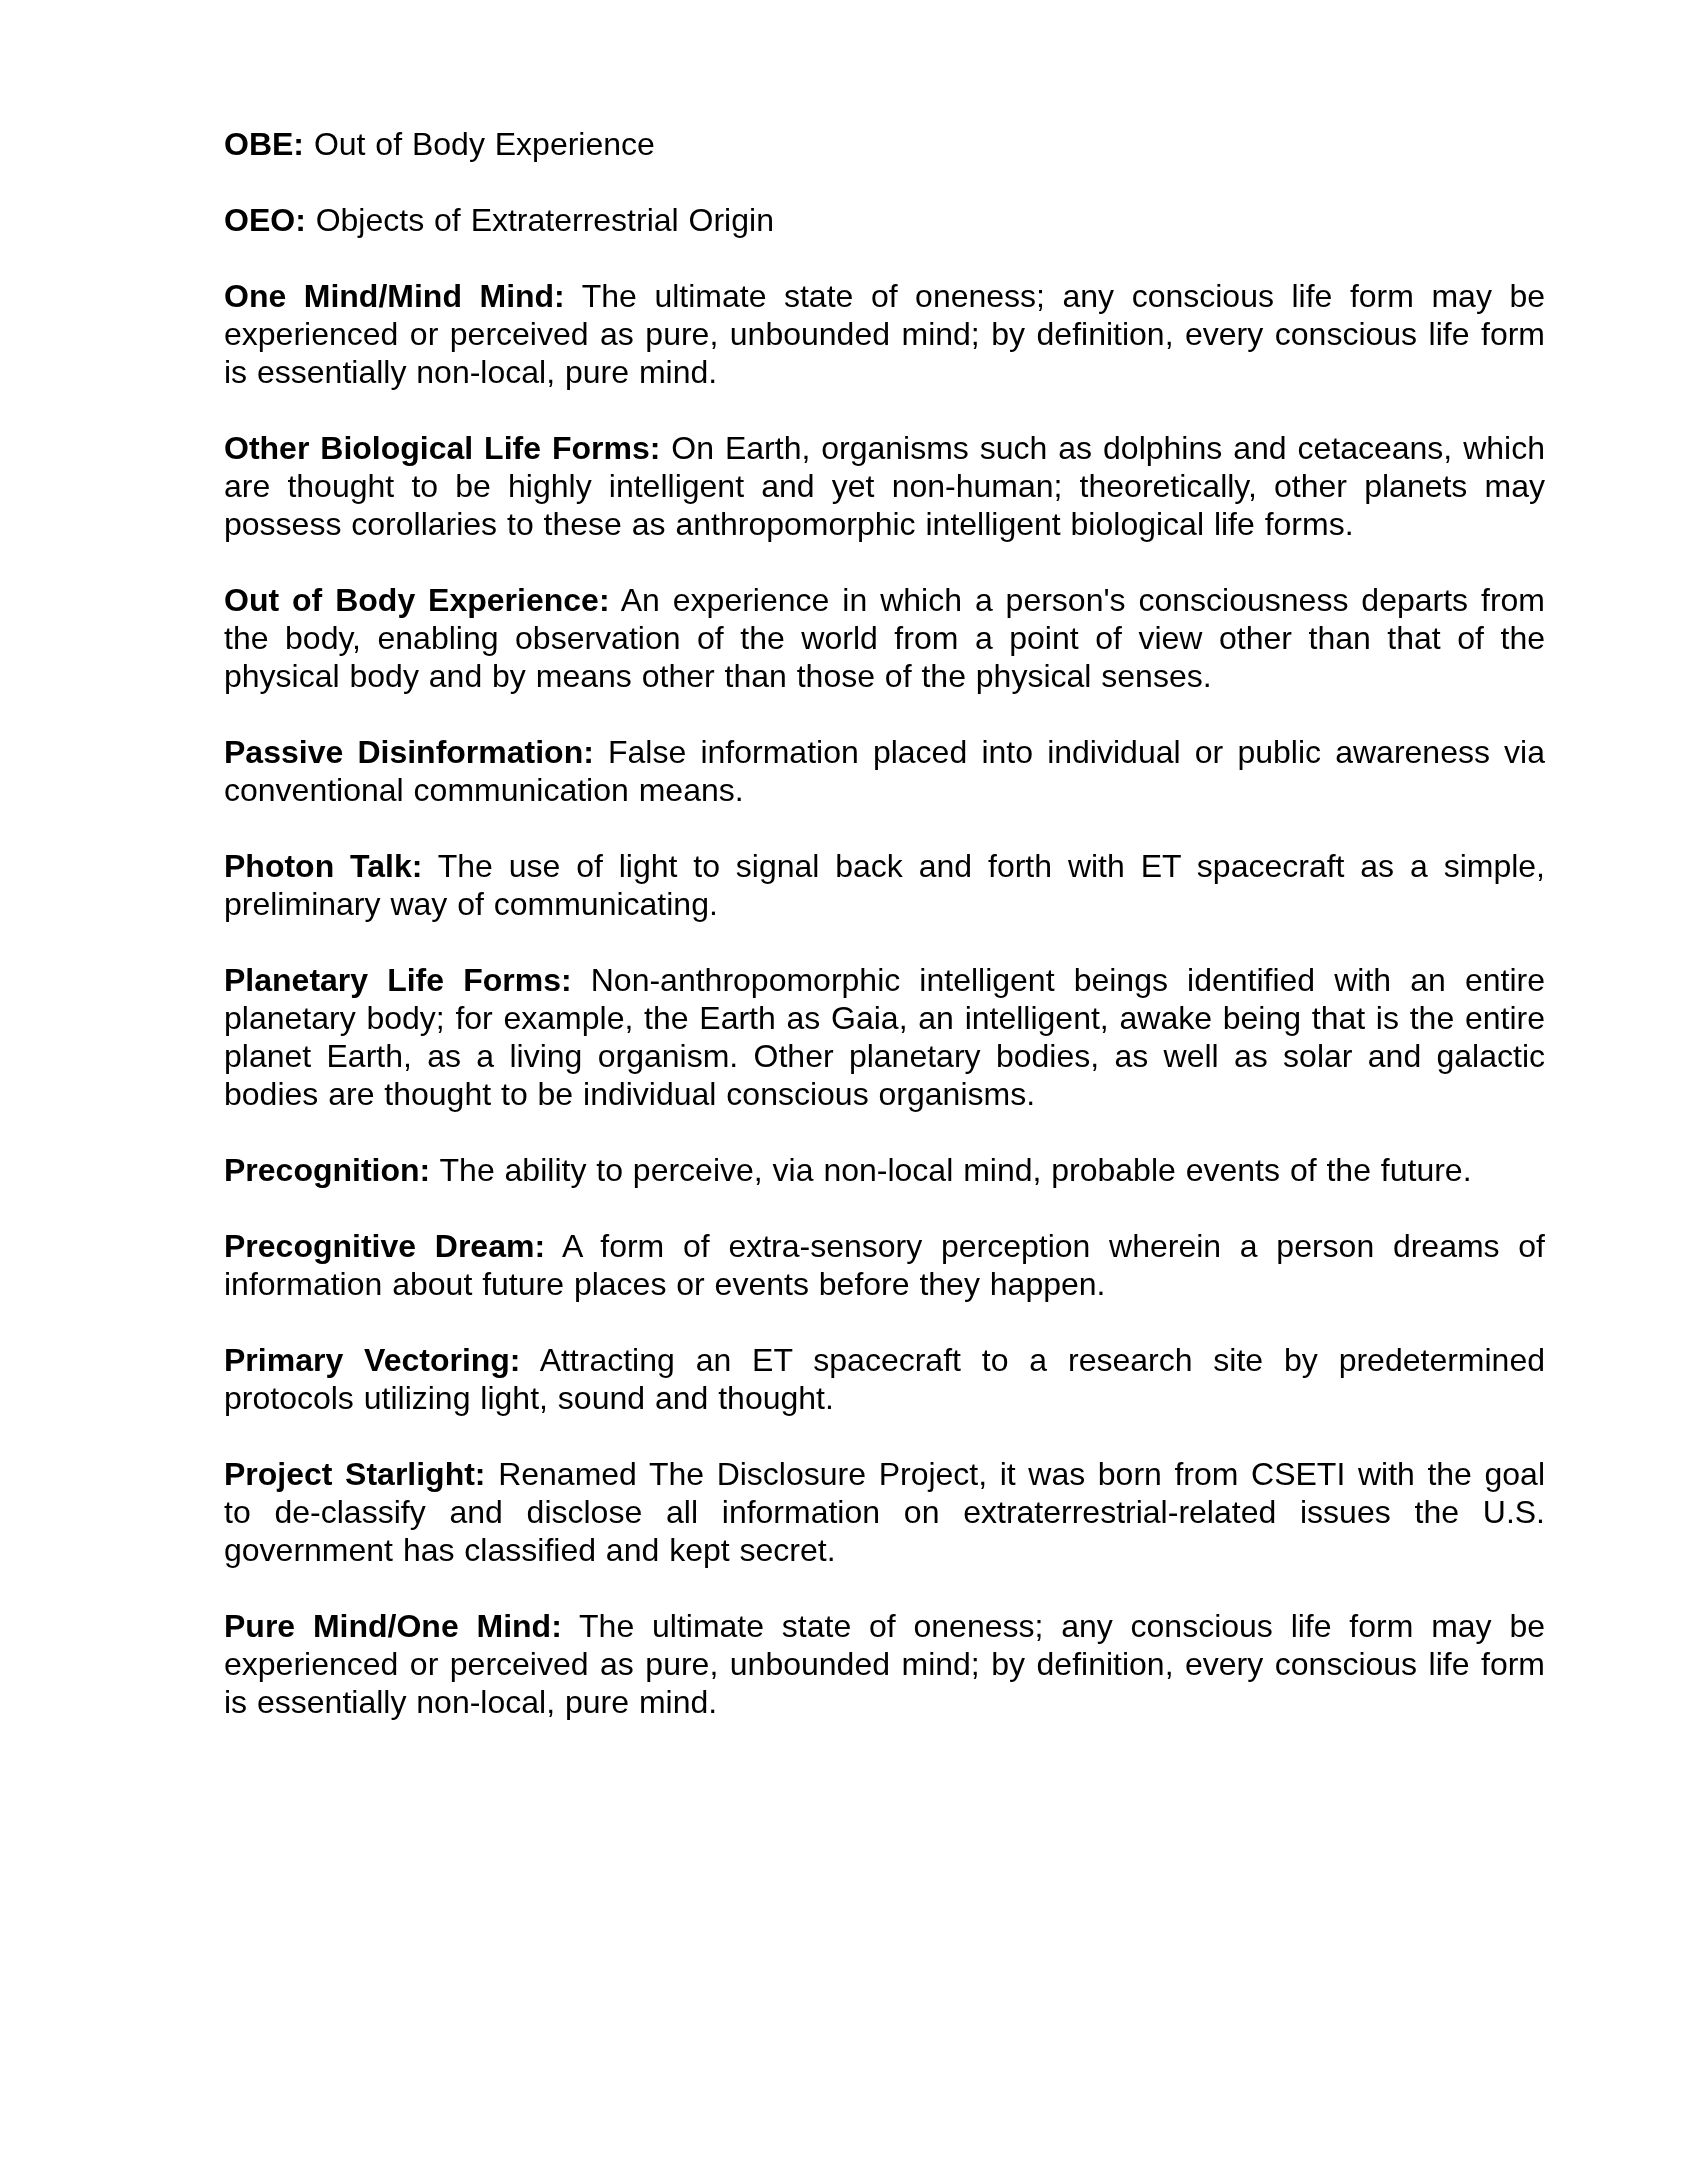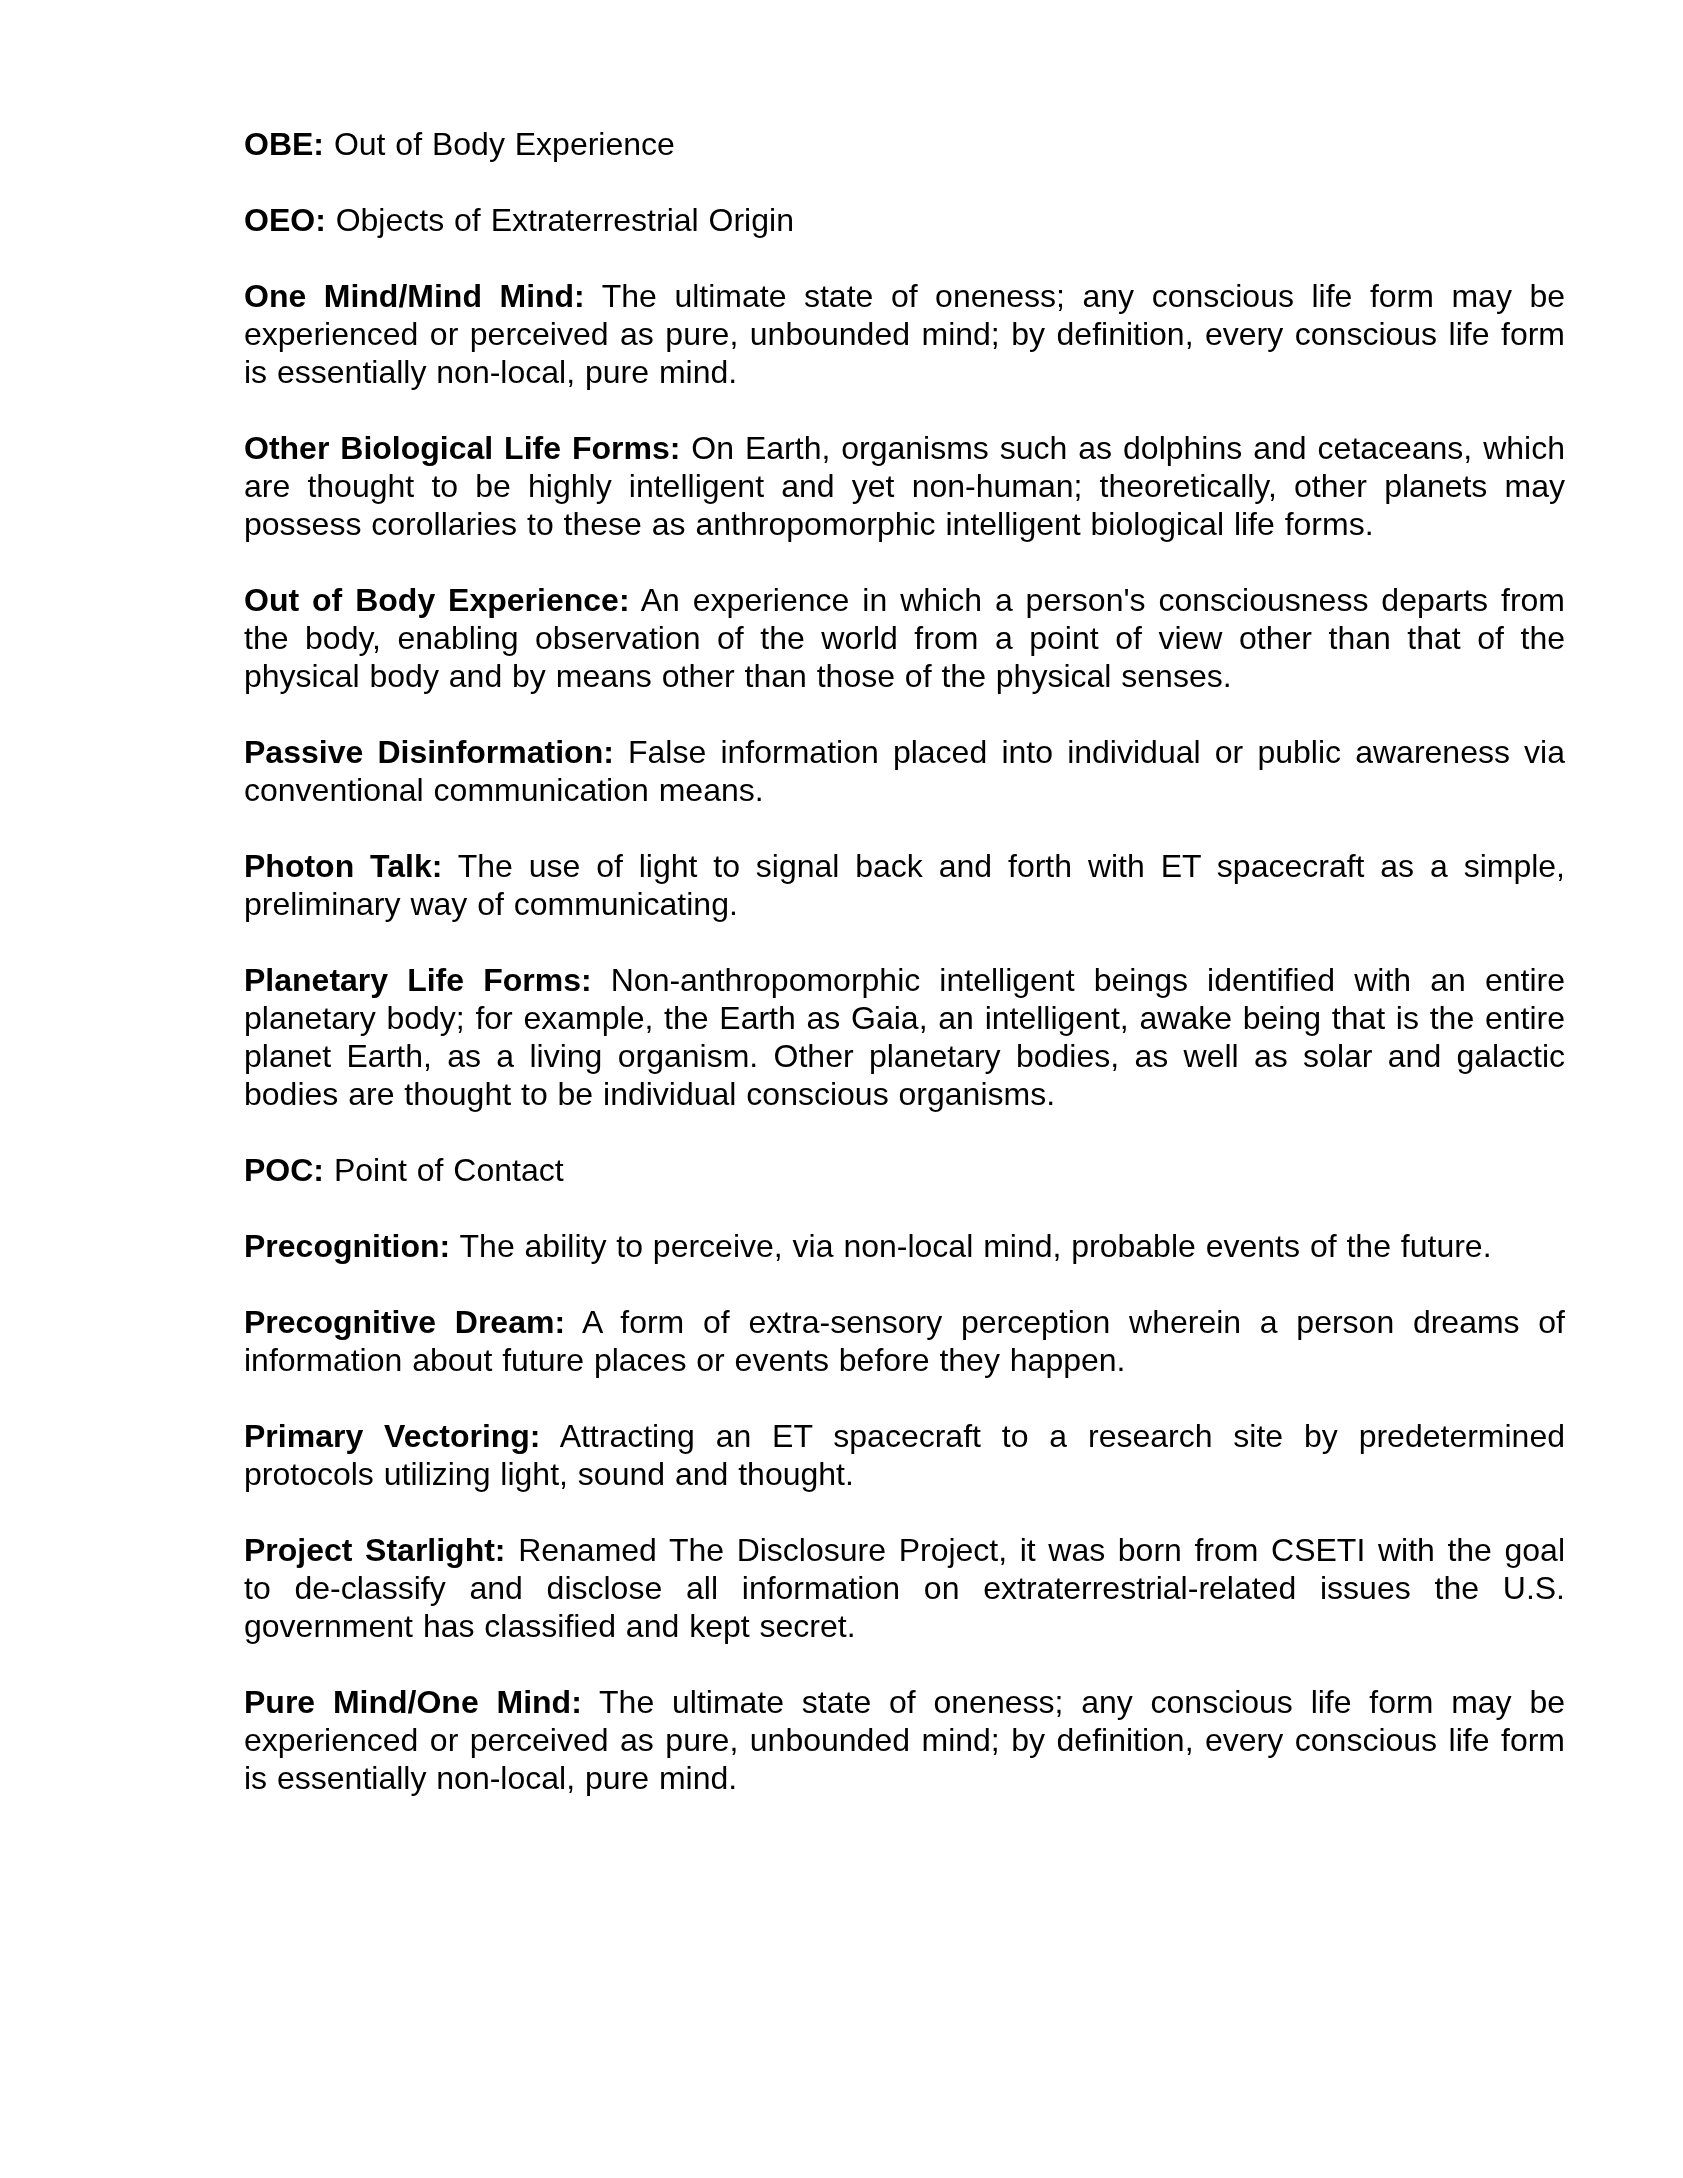--- a/index.html
+++ b/index.html
@@ -14,21 +14,21 @@
   }
   .page {
     position: absolute;
     left: 0; top: 0;
     width: 1683px;
     height: 2178px;
     background: #ffffff;
   }
   .glossary {
     position: absolute;
-    left: 244px;
+    left: 224px;
     top: 125px;
     width: 1321px;
   }
   .entry {
     font-size: 32px;
     line-height: 38px;
     text-align: justify;
     margin-bottom: 38px;
     color: #000000;
     word-spacing: 1px;
@@ -50,21 +50,20 @@
 
   <p class="entry"><b class="term">Out of Body Experience:</b><span class="definition"> An experience in which a person's consciousness departs from the body, enabling observation of the world from a point of view other than that of the physical body and by means other than those of the physical senses.</span></p>
 
 
   <p class="entry"><b class="term">Passive Disinformation:</b><span class="definition"> False information placed into individual or public awareness via conventional communication means.</span></p>
 
   <p class="entry"><b class="term">Photon Talk:</b><span class="definition"> The use of light to signal back and forth with ET spacecraft as a simple, preliminary way of communicating.</span></p>
 
   <p class="entry"><b class="term">Planetary Life Forms:</b><span class="definition"> Non-anthropomorphic intelligent beings identified with an entire planetary body; for example, the Earth as Gaia, an intelligent, awake being that is the entire planet Earth, as a living organism. Other planetary bodies, as well as solar and galactic bodies are thought to be individual conscious organisms.</span></p>
 
-  <p class="entry"><b class="term">POC:</b><span class="definition"> Point of Contact</span></p>
 
 
   <p class="entry"><b class="term">Precognition:</b><span class="definition"> The ability to perceive, via non-local mind, probable events of the future.</span></p>
 
   <p class="entry"><b class="term">Precognitive Dream:</b><span class="definition"> A form of extra-sensory perception wherein a person dreams of information about future places or events before they happen.</span></p>
 
   <p class="entry"><b class="term">Primary Vectoring:</b><span class="definition"> Attracting an ET spacecraft to a research site by predetermined protocols utilizing light, sound and thought.</span></p>
 
   <p class="entry"><b class="term">Project Starlight:</b><span class="definition"> Renamed The Disclosure Project, it was born from CSETI with the goal to de-classify and disclose all information on extraterrestrial-related issues the U.S. government has classified and kept secret.</span></p>
 

